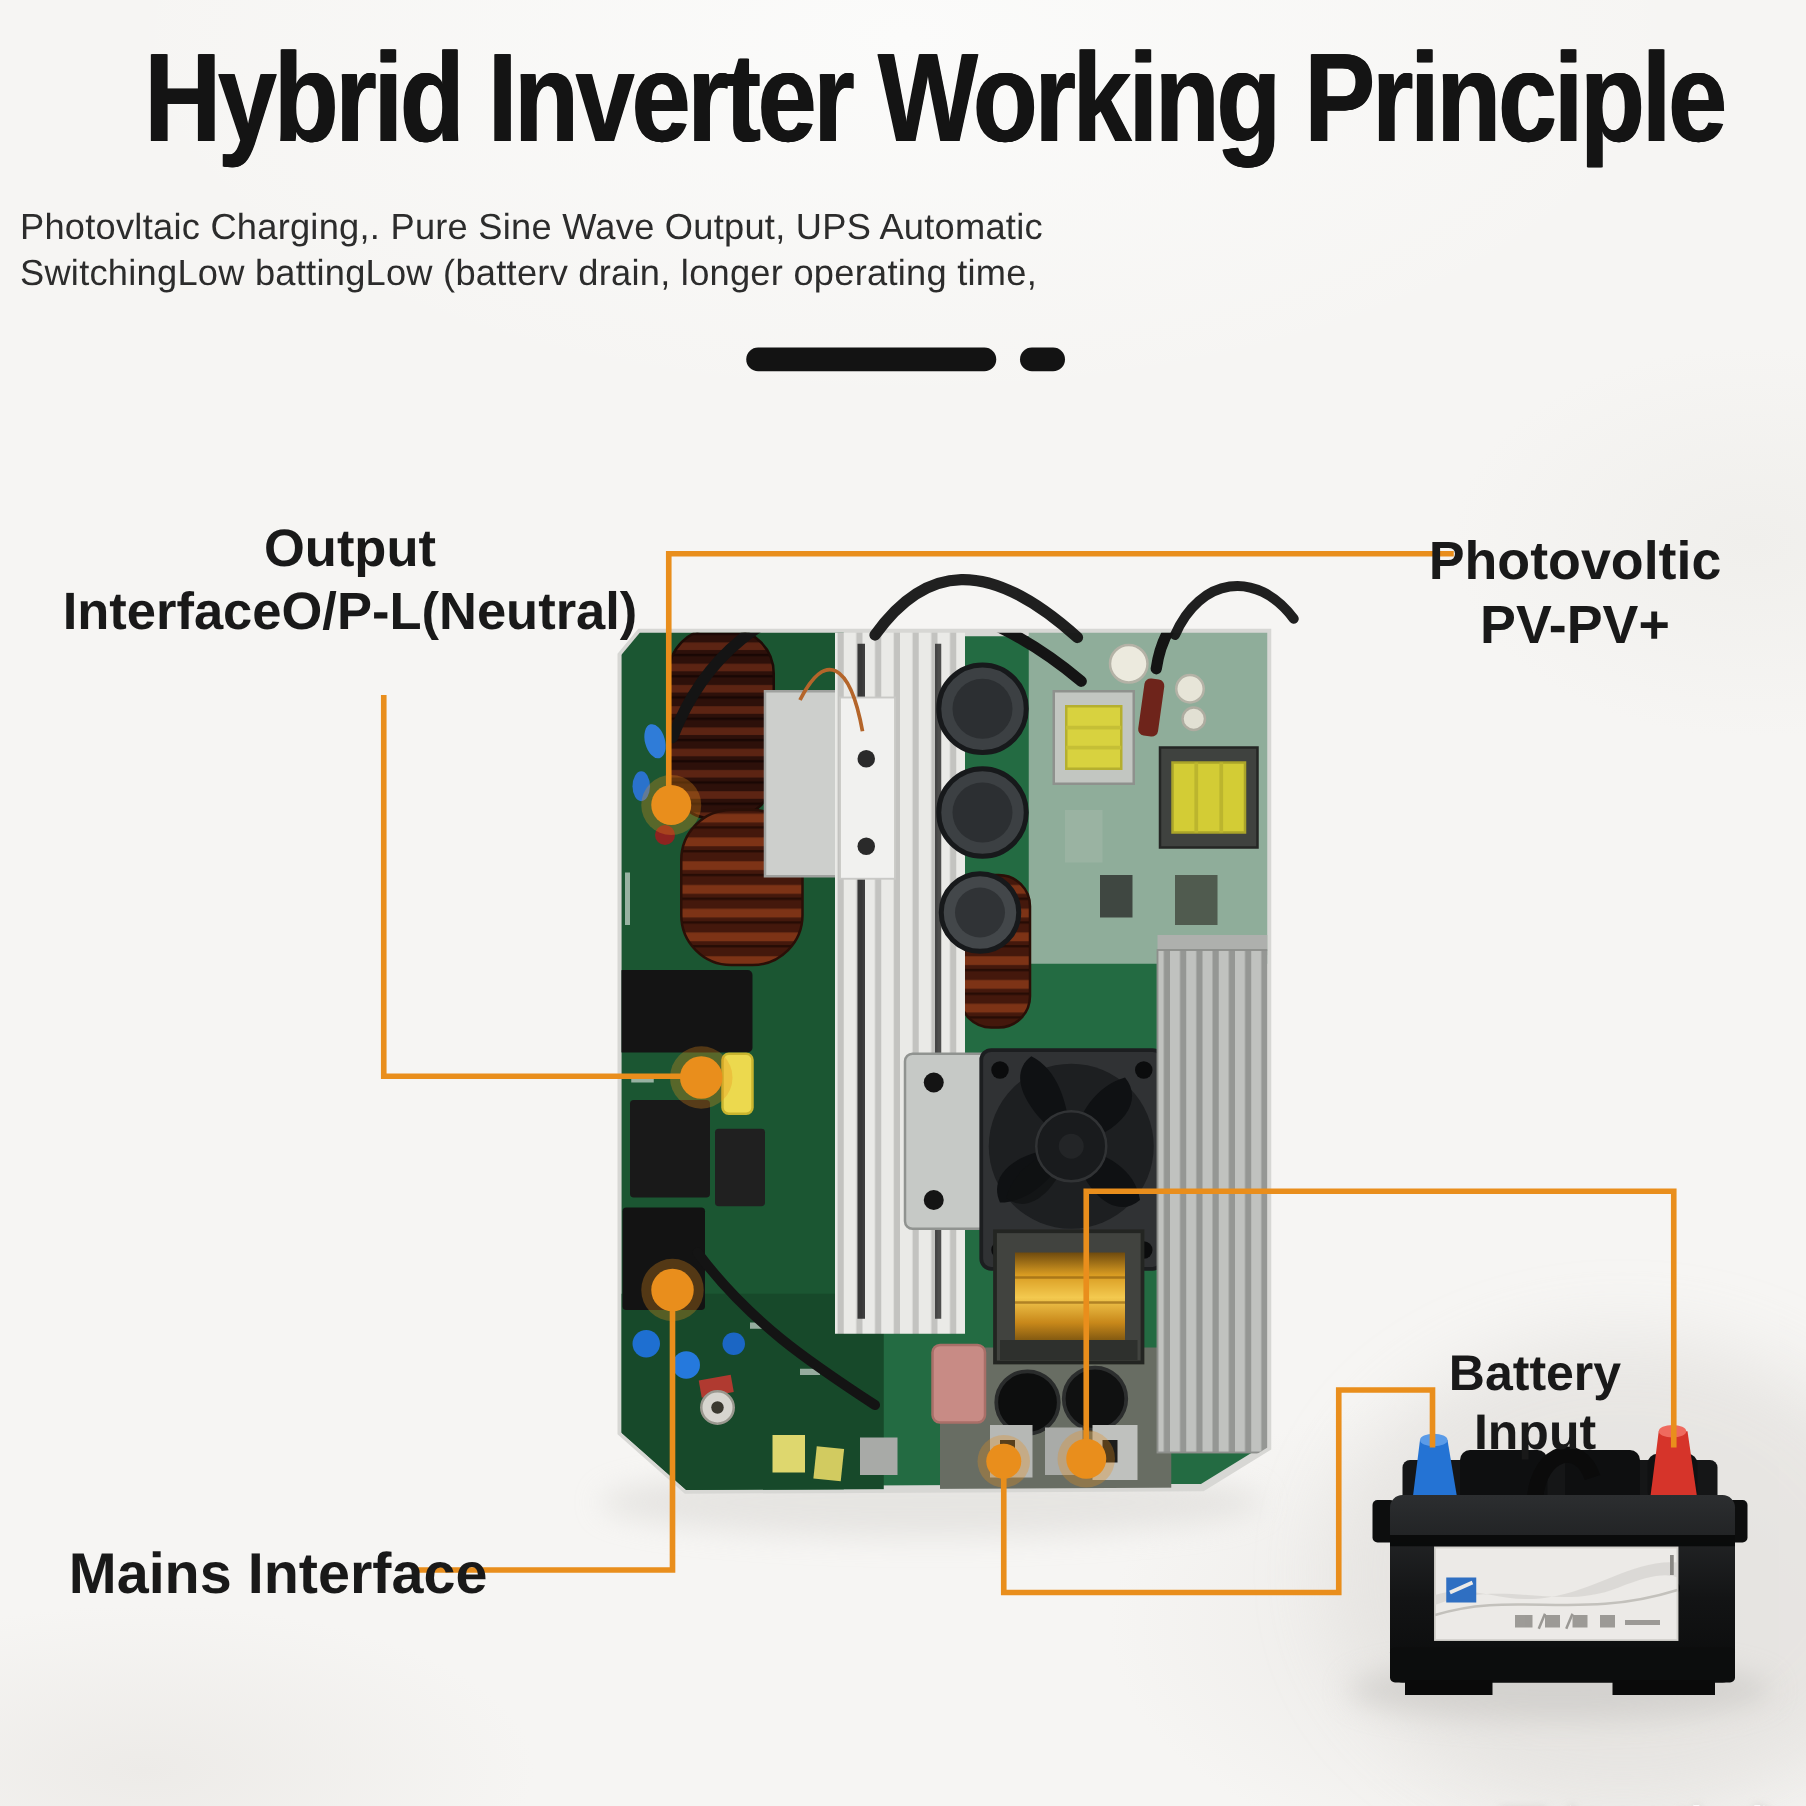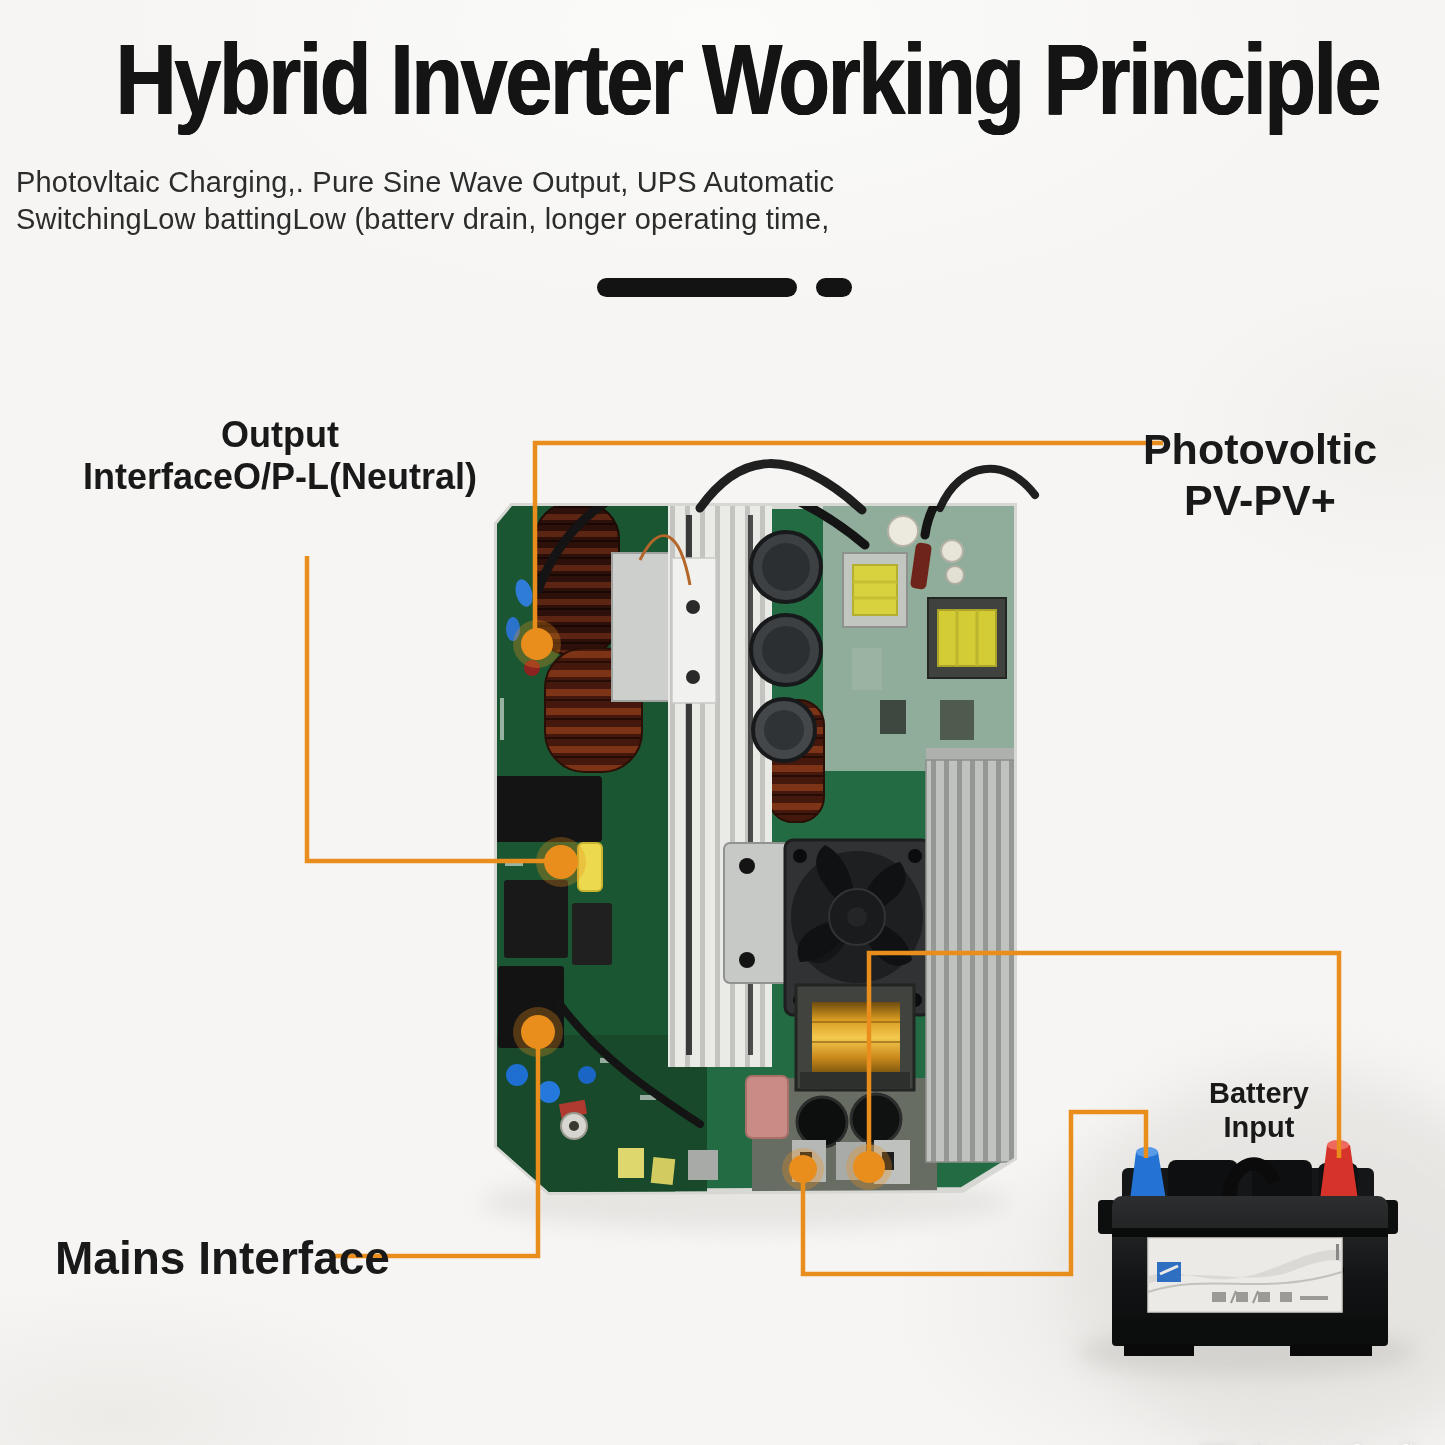--- a/index.html
+++ b/index.html
@@ -25,24 +25,24 @@
   }
   .subtitle.l1{top:166px;}
   .subtitle.l2{top:203px;}
   .bar{position:absolute;background:#131313;border-radius:10px;height:19px;top:278px;}
   .bar.long{left:597px;width:200px;}
   .bar.short{left:816px;width:36px;}
   .lbl{
     position:absolute;font-weight:bold;color:#191919;text-align:center;
     line-height:1.18;z-index:3;
   }
-  .lbl-output{left:25px;top:414px;width:510px;font-size:36px;}
+  .lbl-output{left:25px;top:414px;width:510px;font-size:42px;}
   .lbl-pv{left:1125px;top:424px;width:270px;font-size:43px;}
   .lbl-pv .pvrow{display:flex;justify-content:center;}
-  .lbl-batt{left:1139px;top:1076px;width:240px;font-size:29px;}
+  .lbl-batt{left:1108px;top:1076px;width:240px;font-size:40px;}
   .lbl-mains{left:55px;top:1231px;font-size:46px;text-align:left;}
   .watermark{
     position:absolute;left:1198px;top:1437px;width:210px;text-align:center;
     font-size:43px;font-weight:bold;color:rgba(255,255,255,0.88);
     text-shadow:0 0 6px rgba(190,188,184,0.55);
     font-family:sans-serif;z-index:3;letter-spacing:2px;white-space:nowrap;
   }
   svg.scene{position:absolute;left:0;top:0;z-index:1;}
   .txt{z-index:2;}
 </style>

